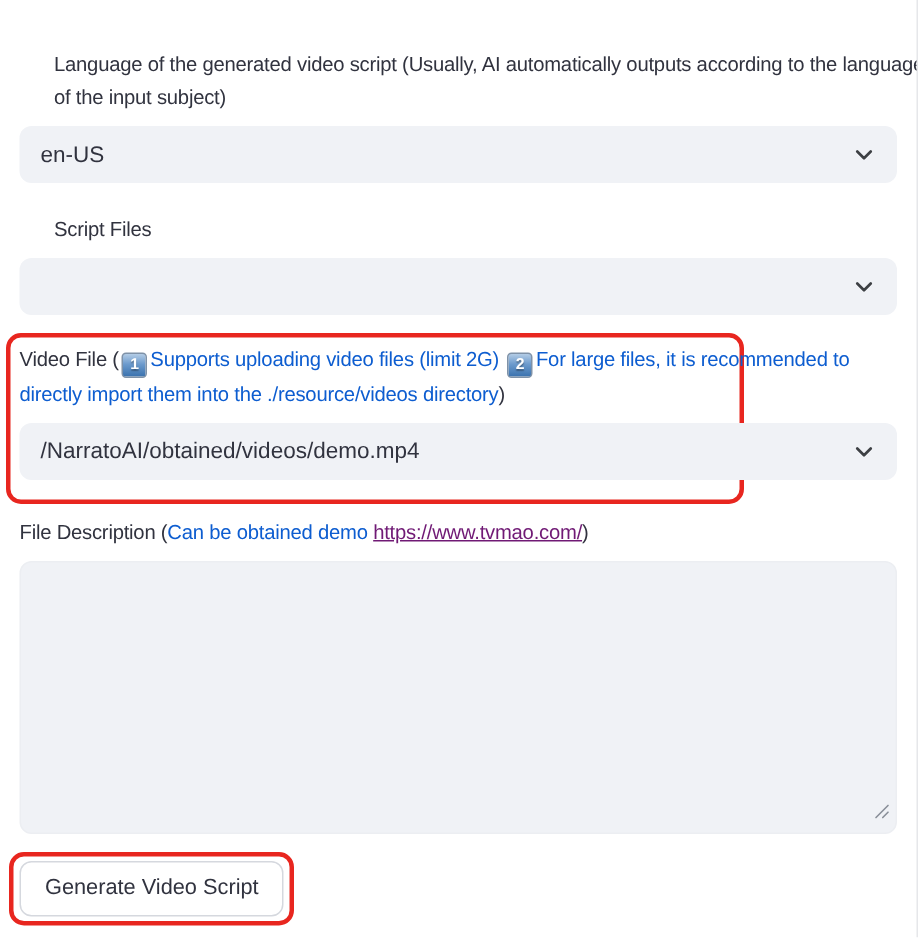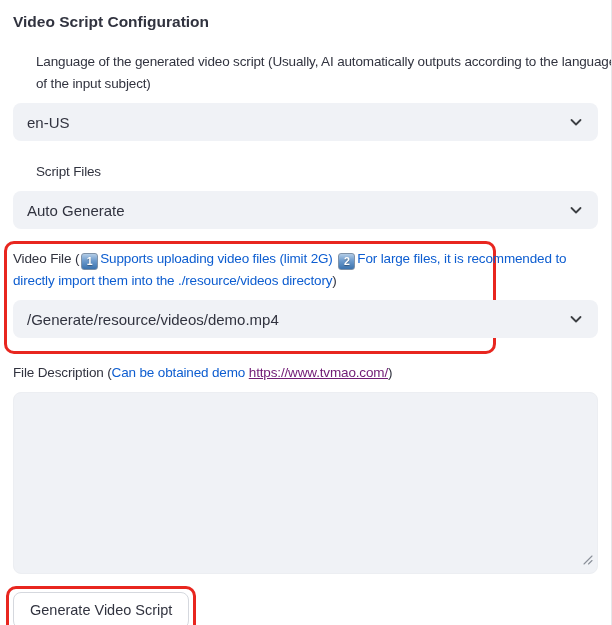--- a/index.html
+++ b/index.html
@@ -45,46 +45,44 @@
     height:37px;padding:0 16px;background:#ffffff;border:1px solid #d5d8de;
     border-radius:8px;font-size:14.5px;font-family:"Liberation Sans",sans-serif;
     color:#31333f;cursor:pointer;line-height:35px;
   }
 </style>
 </head>
 <body>
 
 <div class="app">
 
-  <h1 class="page-title">Video Script Configuration</h1>
 
   <div class="field-label mt-lg">Language of the generated video script (Usually, AI automatically outputs according to the language of the input subject)</div>
   <div class="select mt-sm">
     <span>en-US</span>
     <span class="chev">
       <svg width="16" height="16" viewBox="0 0 16 16">
           <path d="M3.5 6 L8 10.5 L12.5 6" stroke="#3d4044" stroke-width="1.8" fill="none" stroke-linecap="round" stroke-linejoin="round"></path>
         </svg>
     </span>
   </div>
 
   <div class="field-label mt-lg">Script Files</div>
   <div class="select mt-sm">
-    <span>Auto Generate</span>
     <span class="chev">
       <svg width="16" height="16" viewBox="0 0 16 16">
           <path d="M3.5 6 L8 10.5 L12.5 6" stroke="#3d4044" stroke-width="1.8" fill="none" stroke-linecap="round" stroke-linejoin="round"></path>
         </svg>
     </span>
   </div>
 
   <div class="annot annot-video">
     <div class="field-label"><span class="seg-plain">Video File (</span><span class="seg-badge">1</span><span class="seg-blue">Supports uploading video files (limit 2G) </span><span class="seg-badge">2</span><span class="seg-blue">For large files, it is recommended to directly import them into the ./resource/videos directory</span><span class="seg-plain">)</span></div>
     <div class="select mt-sm">
-      <span>/Generate/resource/videos/demo.mp4</span>
+      <span>/NarratoAI/obtained/videos/demo.mp4</span>
       <span class="chev">
         <svg width="16" height="16" viewBox="0 0 16 16">
             <path d="M3.5 6 L8 10.5 L12.5 6" stroke="#3d4044" stroke-width="1.8" fill="none" stroke-linecap="round" stroke-linejoin="round"></path>
           </svg>
       </span>
     </div>
   </div>
 
   <div class="field-label mt-sm"><span class="seg-plain">File Description (</span><span class="seg-blue">Can be obtained demo </span><a href="#" class="seg-link">https://www.tvmao.com/</a><span class="seg-plain">)</span></div>
   <div class="textarea-wrap">

